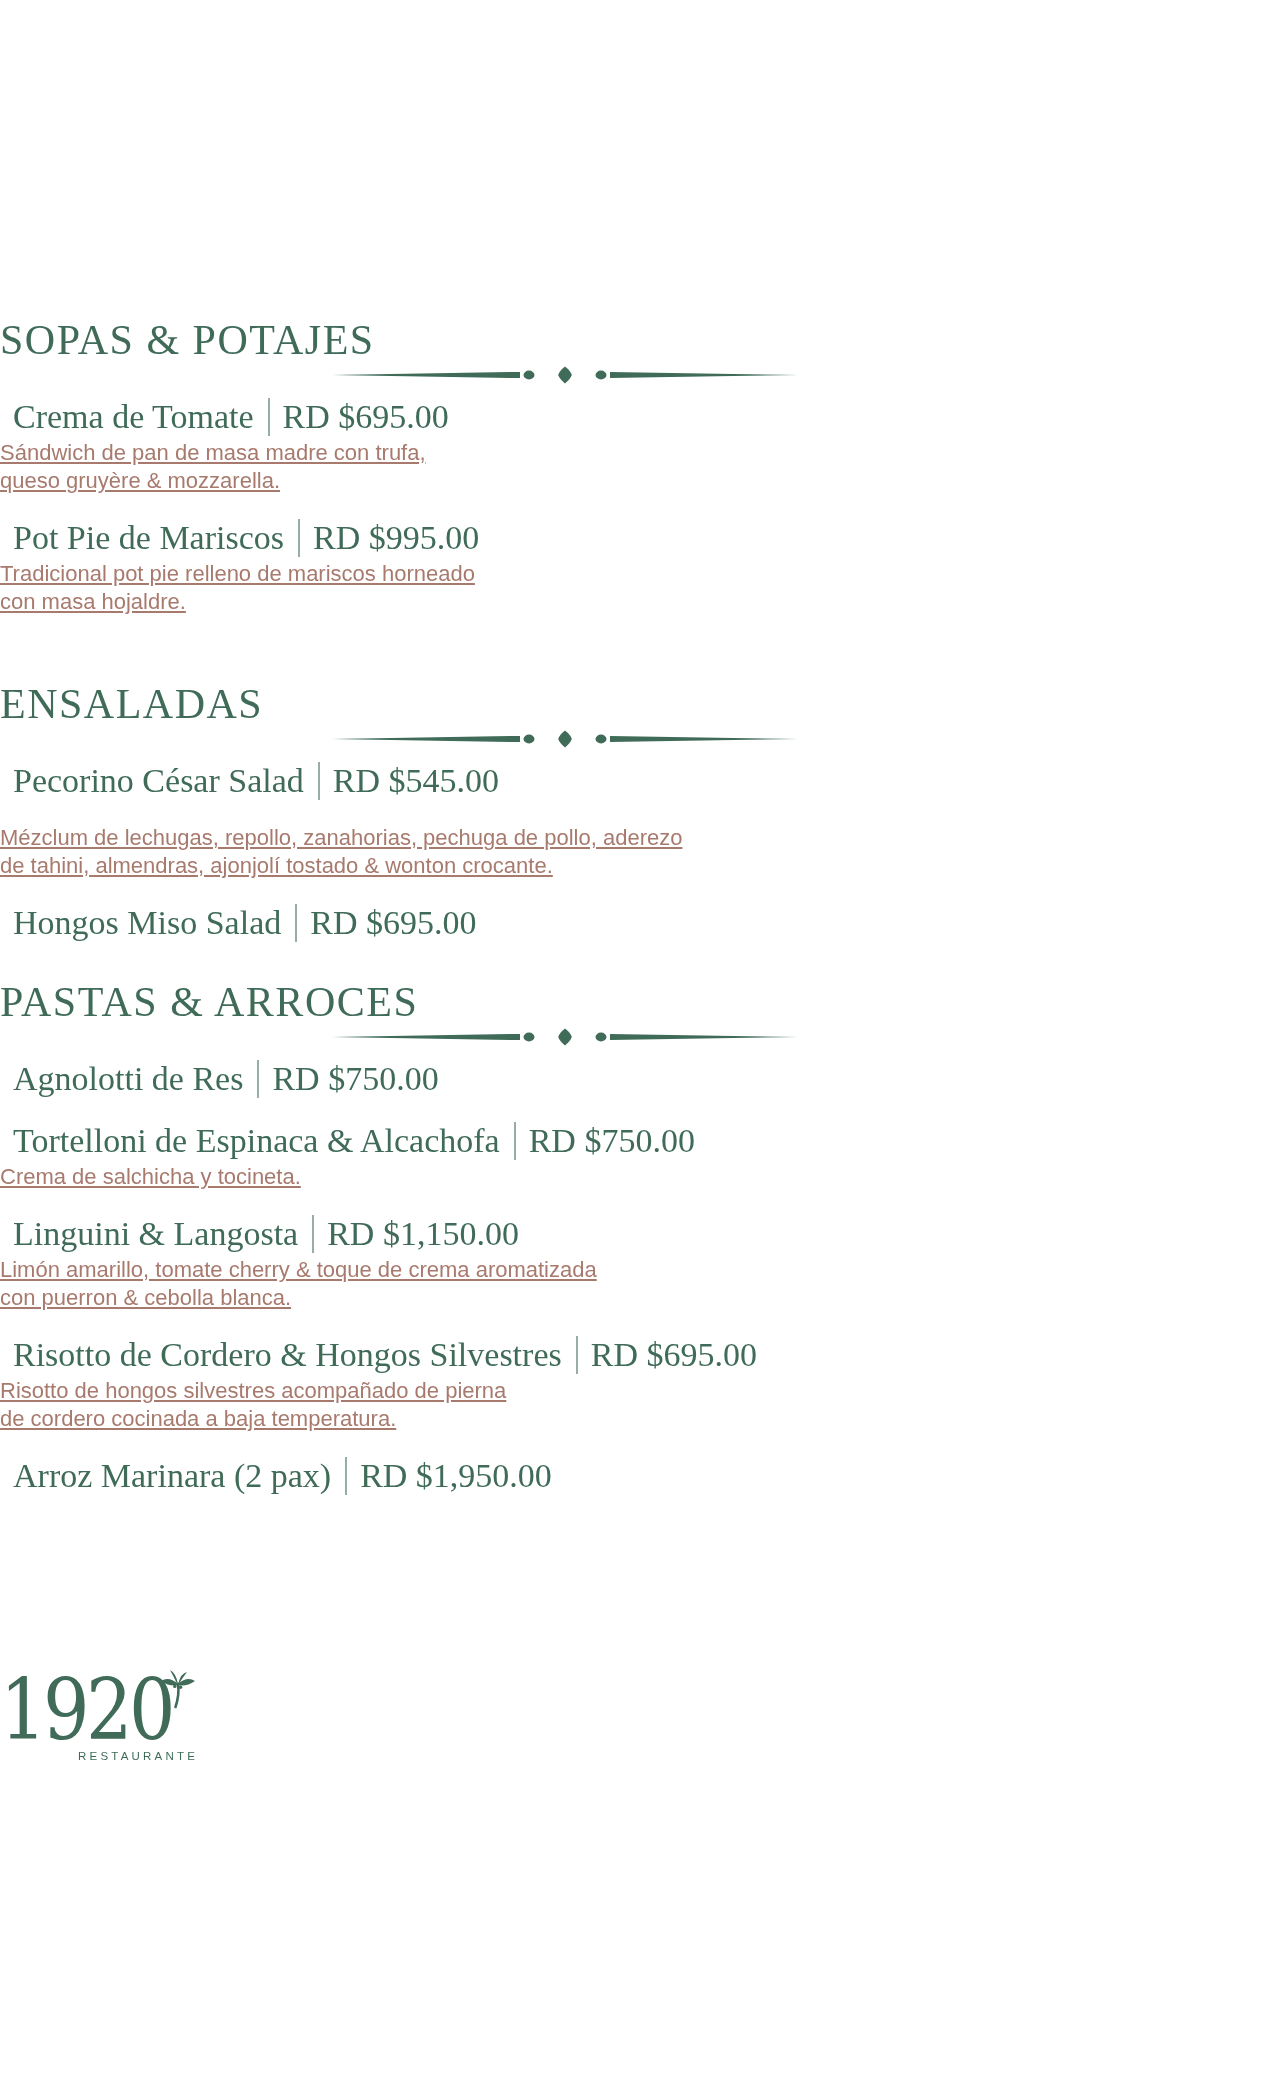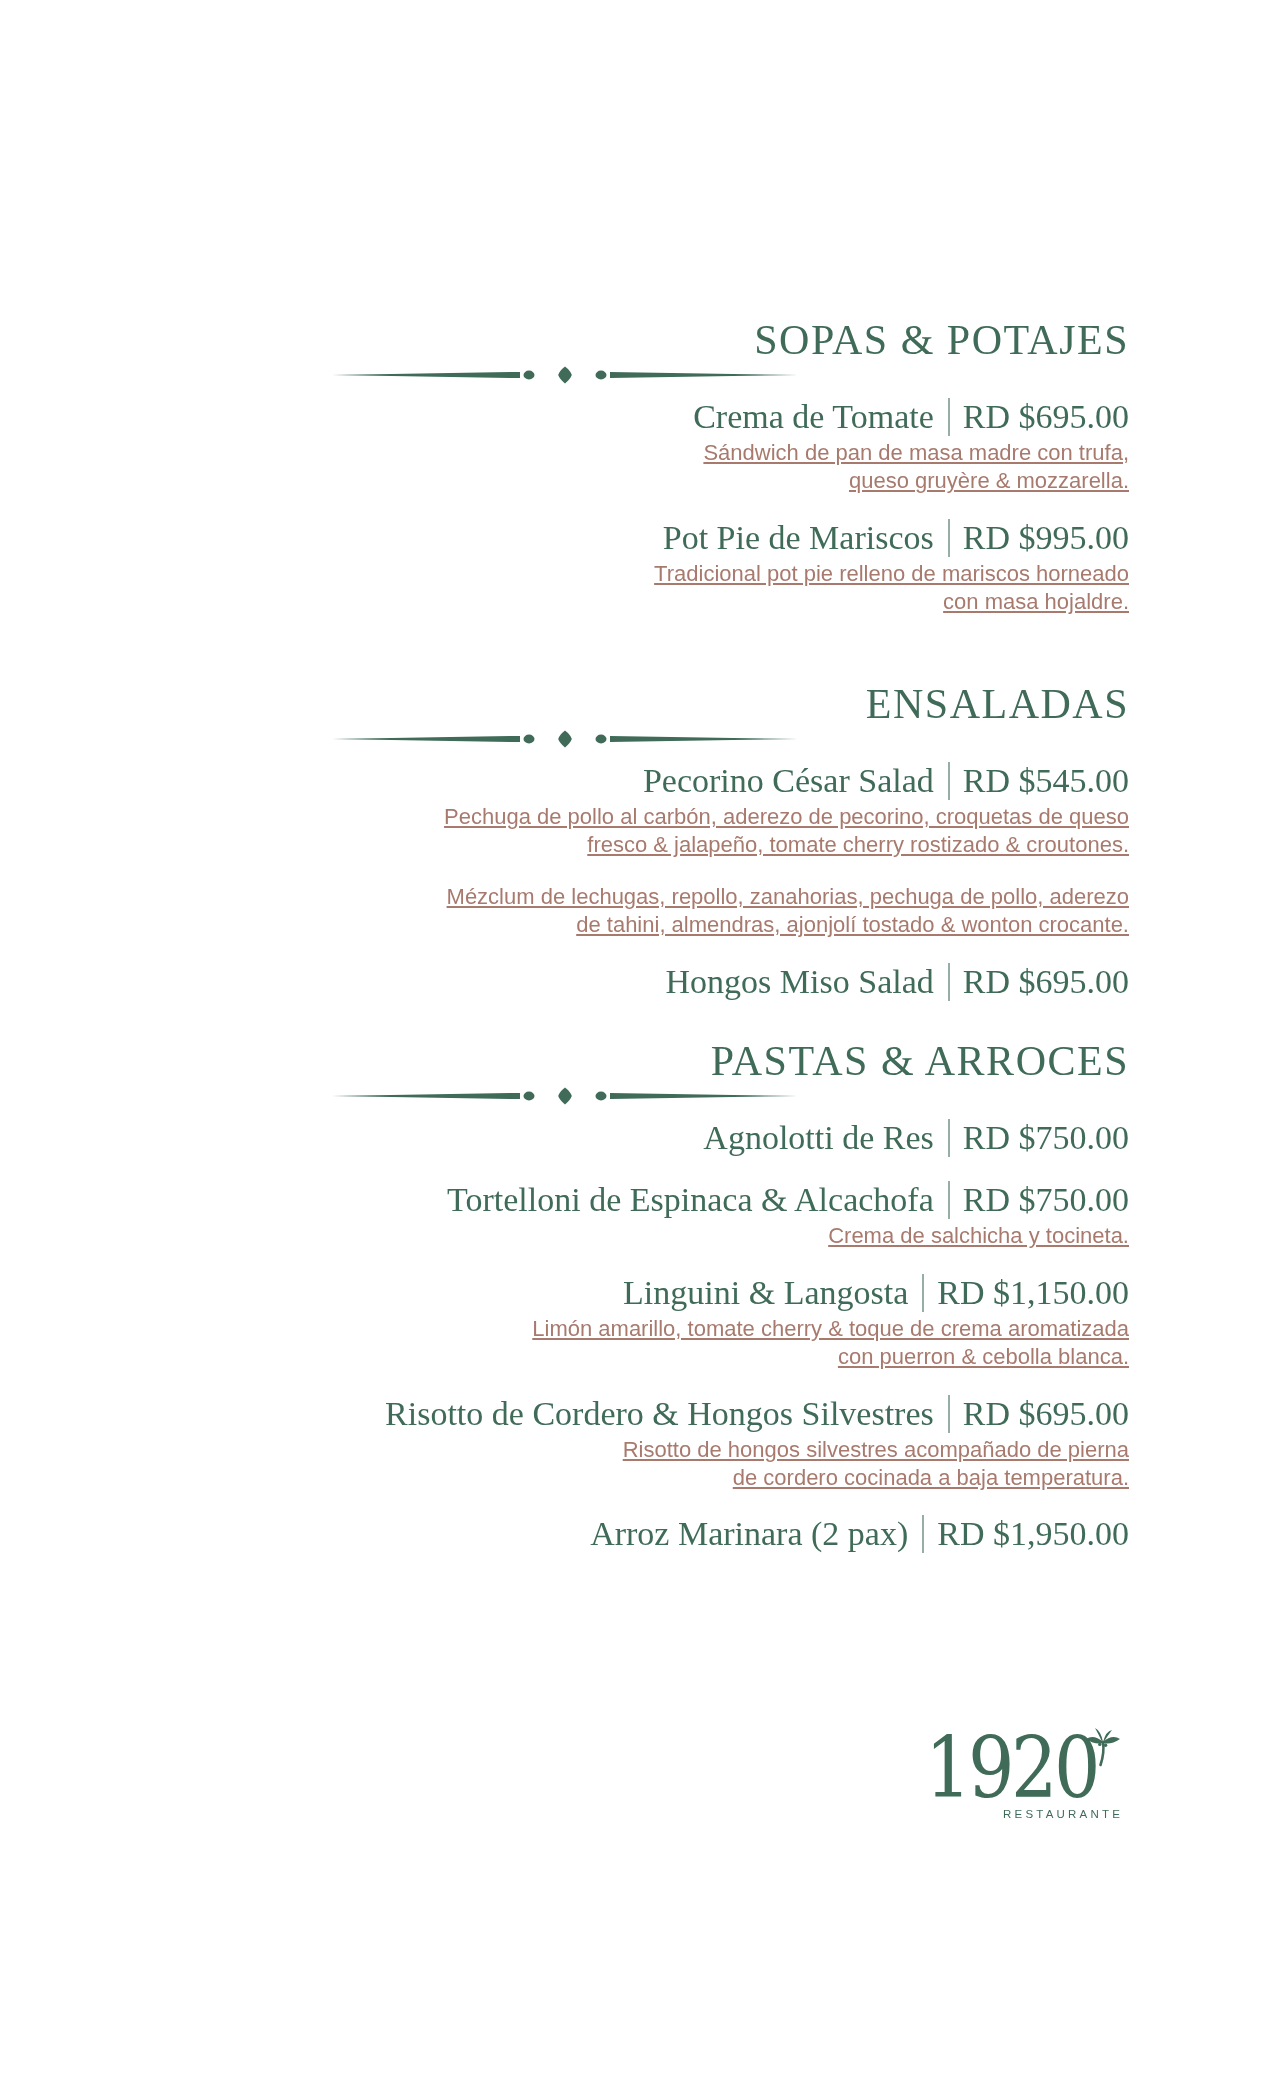--- a/index.html
+++ b/index.html
@@ -8,21 +8,21 @@
     height: 2100px;
     background: #ffffff;
     font-family: "Liberation Sans", sans-serif;
     overflow: hidden;
   }
   .menu-page {
     width: 1129px;
     height: 2100px;
     box-sizing: border-box;
     padding-top: 318px;
-    text-align: right;
+    text-align: left;
   }
   .section-title {
     font-family: "Liberation Serif", serif;
     font-weight: normal;
     font-size: 42px;
     line-height: 1.05;
     letter-spacing: 1.5px;
     color: #3F6B58;
     margin: 0;
   }
@@ -34,20 +34,21 @@
   .section-pastas   { margin-top: 38px; }
   .menu-item { margin-top: 24px; }
   .menu-item.first { margin-top: 14px; }
   .item-title {
     font-family: "Liberation Serif", serif;
     font-size: 34px;
     line-height: 1.0;
     color: #3F6B58;
     margin: 0;
     font-weight: normal;
+    padding-left: 13px;
   }
   .price-sep {
     display: inline-block;
     width: 2px;
     height: 38px;
     background: rgba(63, 107, 88, 0.55);
     vertical-align: -8px;
     margin: 0 13px 0 14px;
   }
   .item-desc {
@@ -99,22 +100,20 @@
         <polygon points="2,9 190,5.9 190,12.1"></polygon>
         <ellipse cx="199" cy="9" rx="5.5" ry="4.4"></ellipse>
         <path d="M235,0.6 Q240.2,4.6 241.8,9 Q240.2,13.4 235,17.4 Q229.8,13.4 228.2,9 Q229.8,4.6 235,0.6 Z"></path>
         <ellipse cx="271" cy="9" rx="5.5" ry="4.4"></ellipse>
         <polygon points="280,5.9 468,9 280,12.1"></polygon>
       </g>
     </svg>
 
     <div class="menu-item first">
       <h3 class="item-title"><span>Pecorino César Salad</span><span class="price-sep"></span><span>RD $545.00</span></h3>
-      <p class="item-desc">Pechuga de pollo al carbón, aderezo de pecorino, croquetas de queso
-fresco &amp; jalapeño, tomate cherry rostizado &amp; croutones.</p>
     </div>
 
     <div class="menu-item">
       <p class="item-desc">Mézclum de lechugas, repollo, zanahorias, pechuga de pollo, aderezo
 de tahini, almendras, ajonjolí tostado &amp; wonton crocante.</p>
     </div>
 
     <div class="menu-item">
       <h3 class="item-title"><span>Hongos Miso Salad</span><span class="price-sep"></span><span>RD $695.00</span></h3>
     </div>

